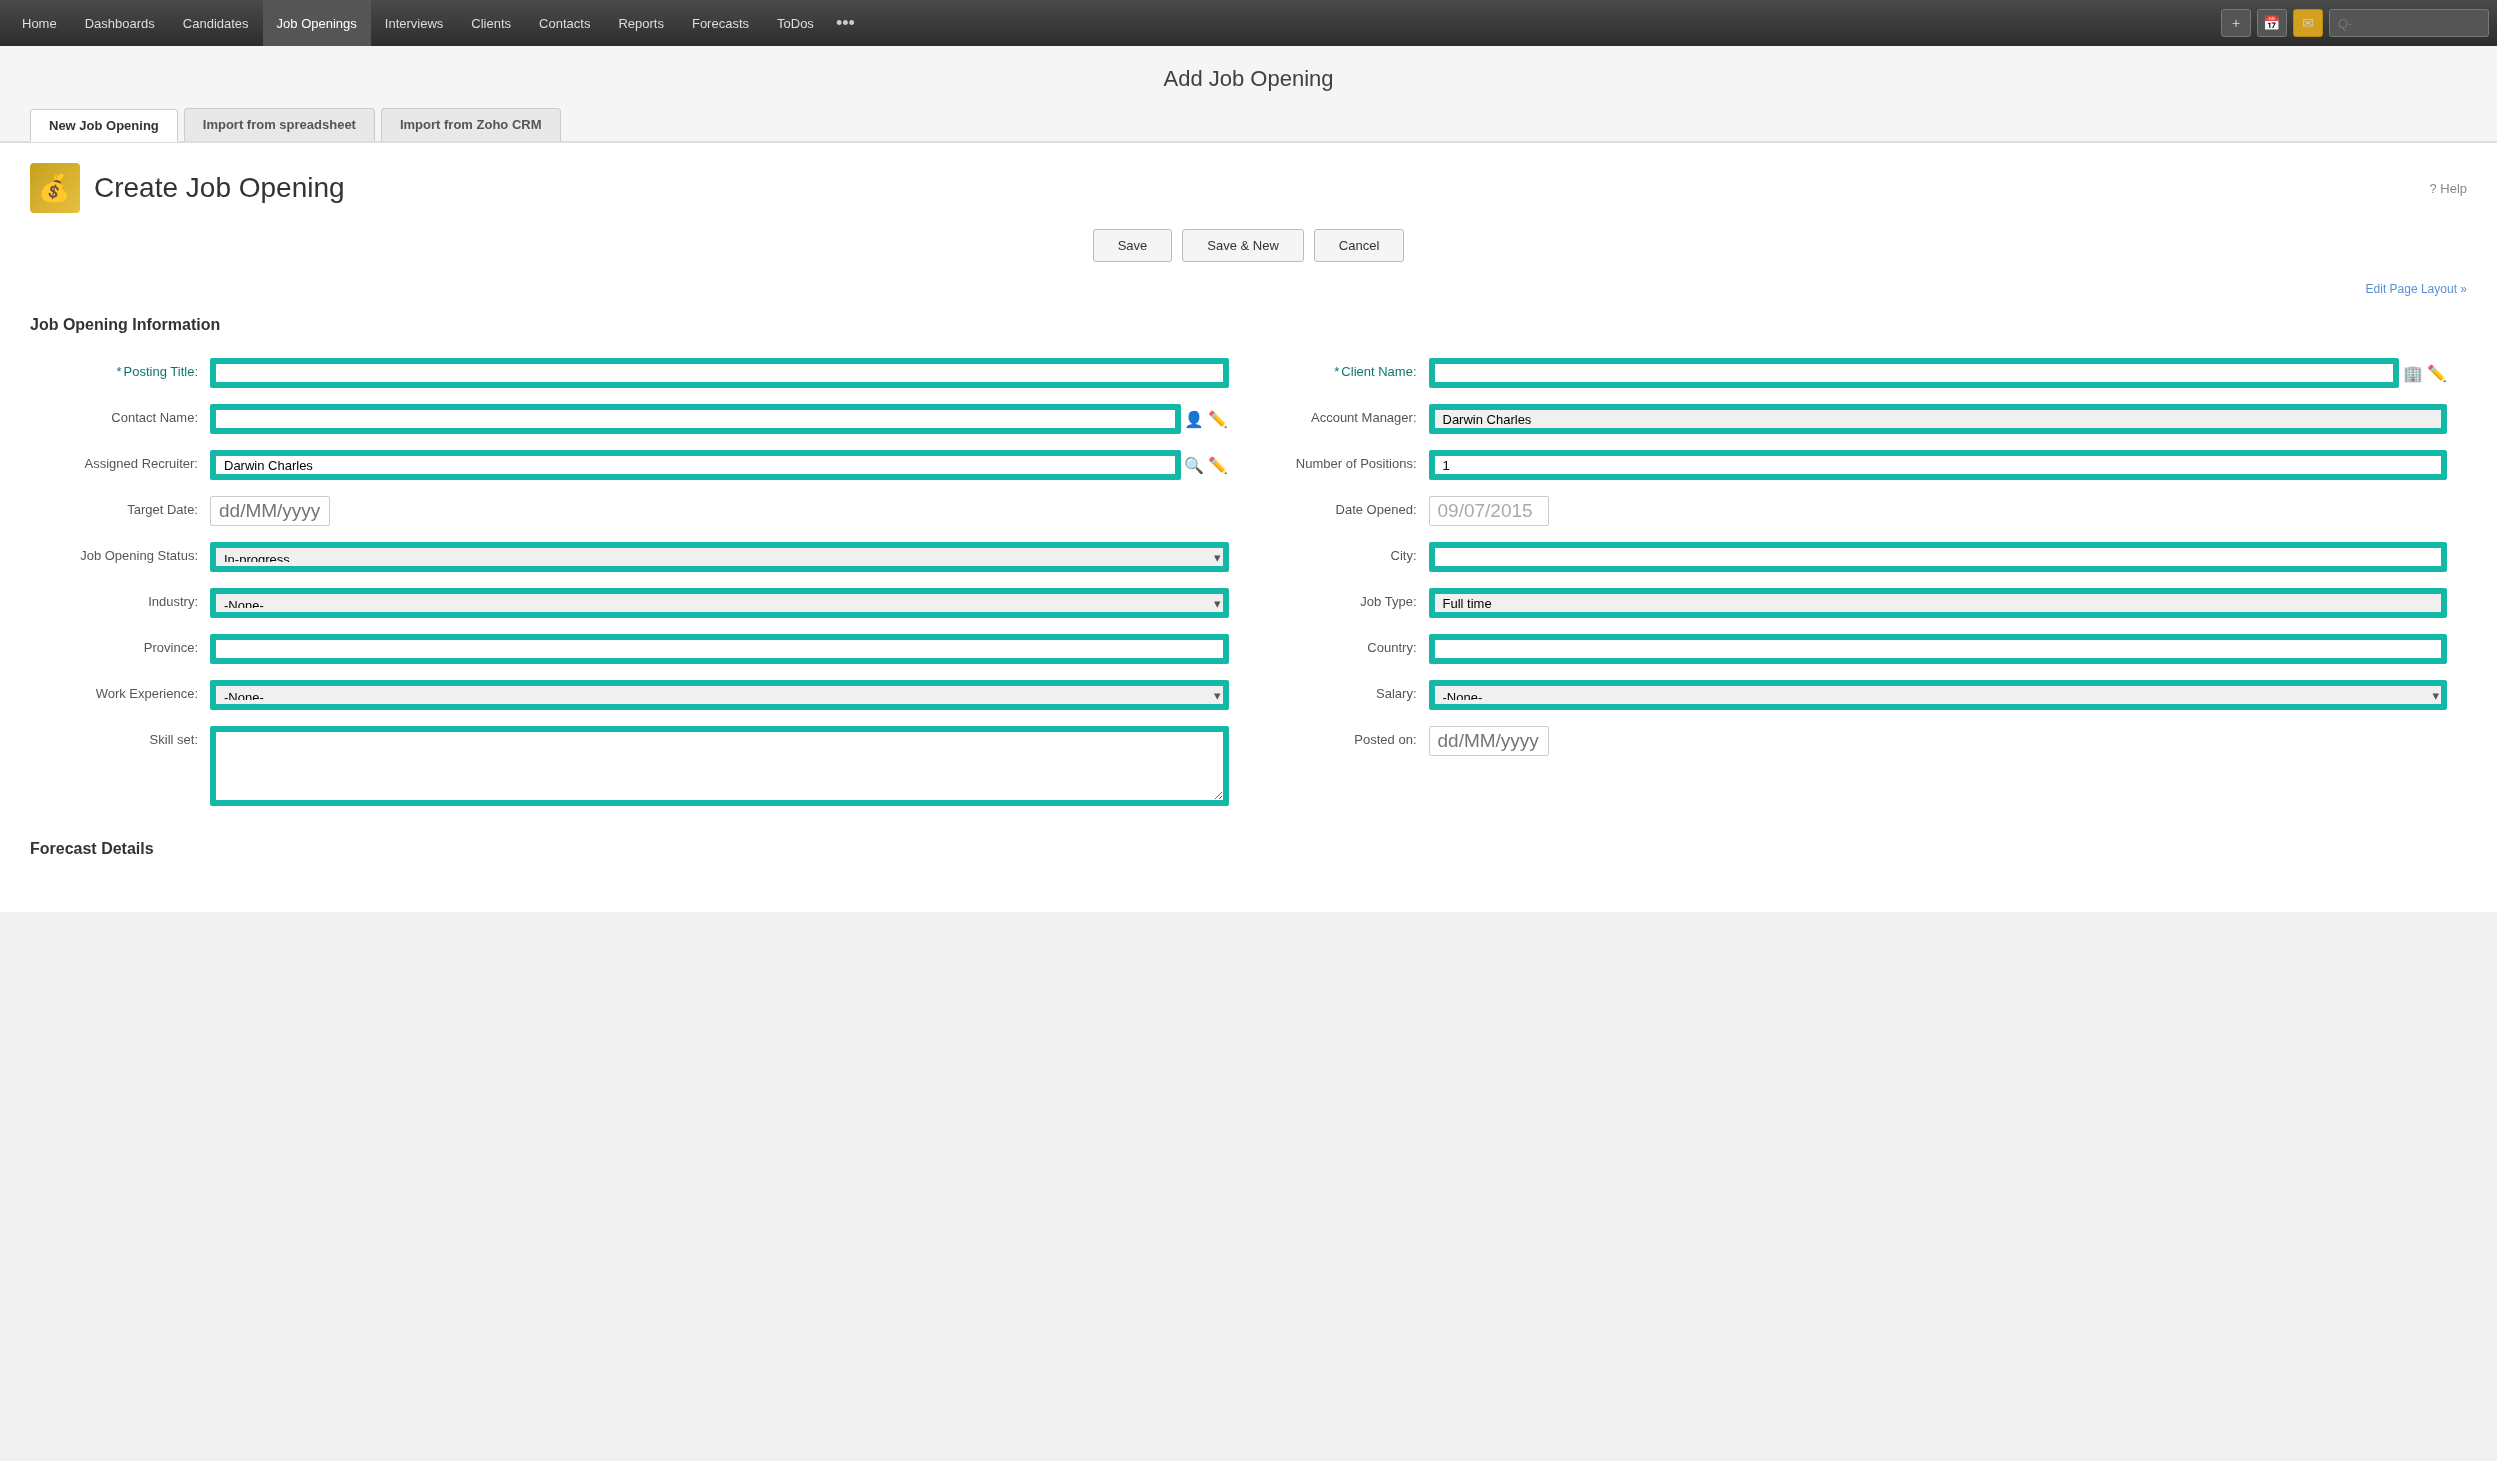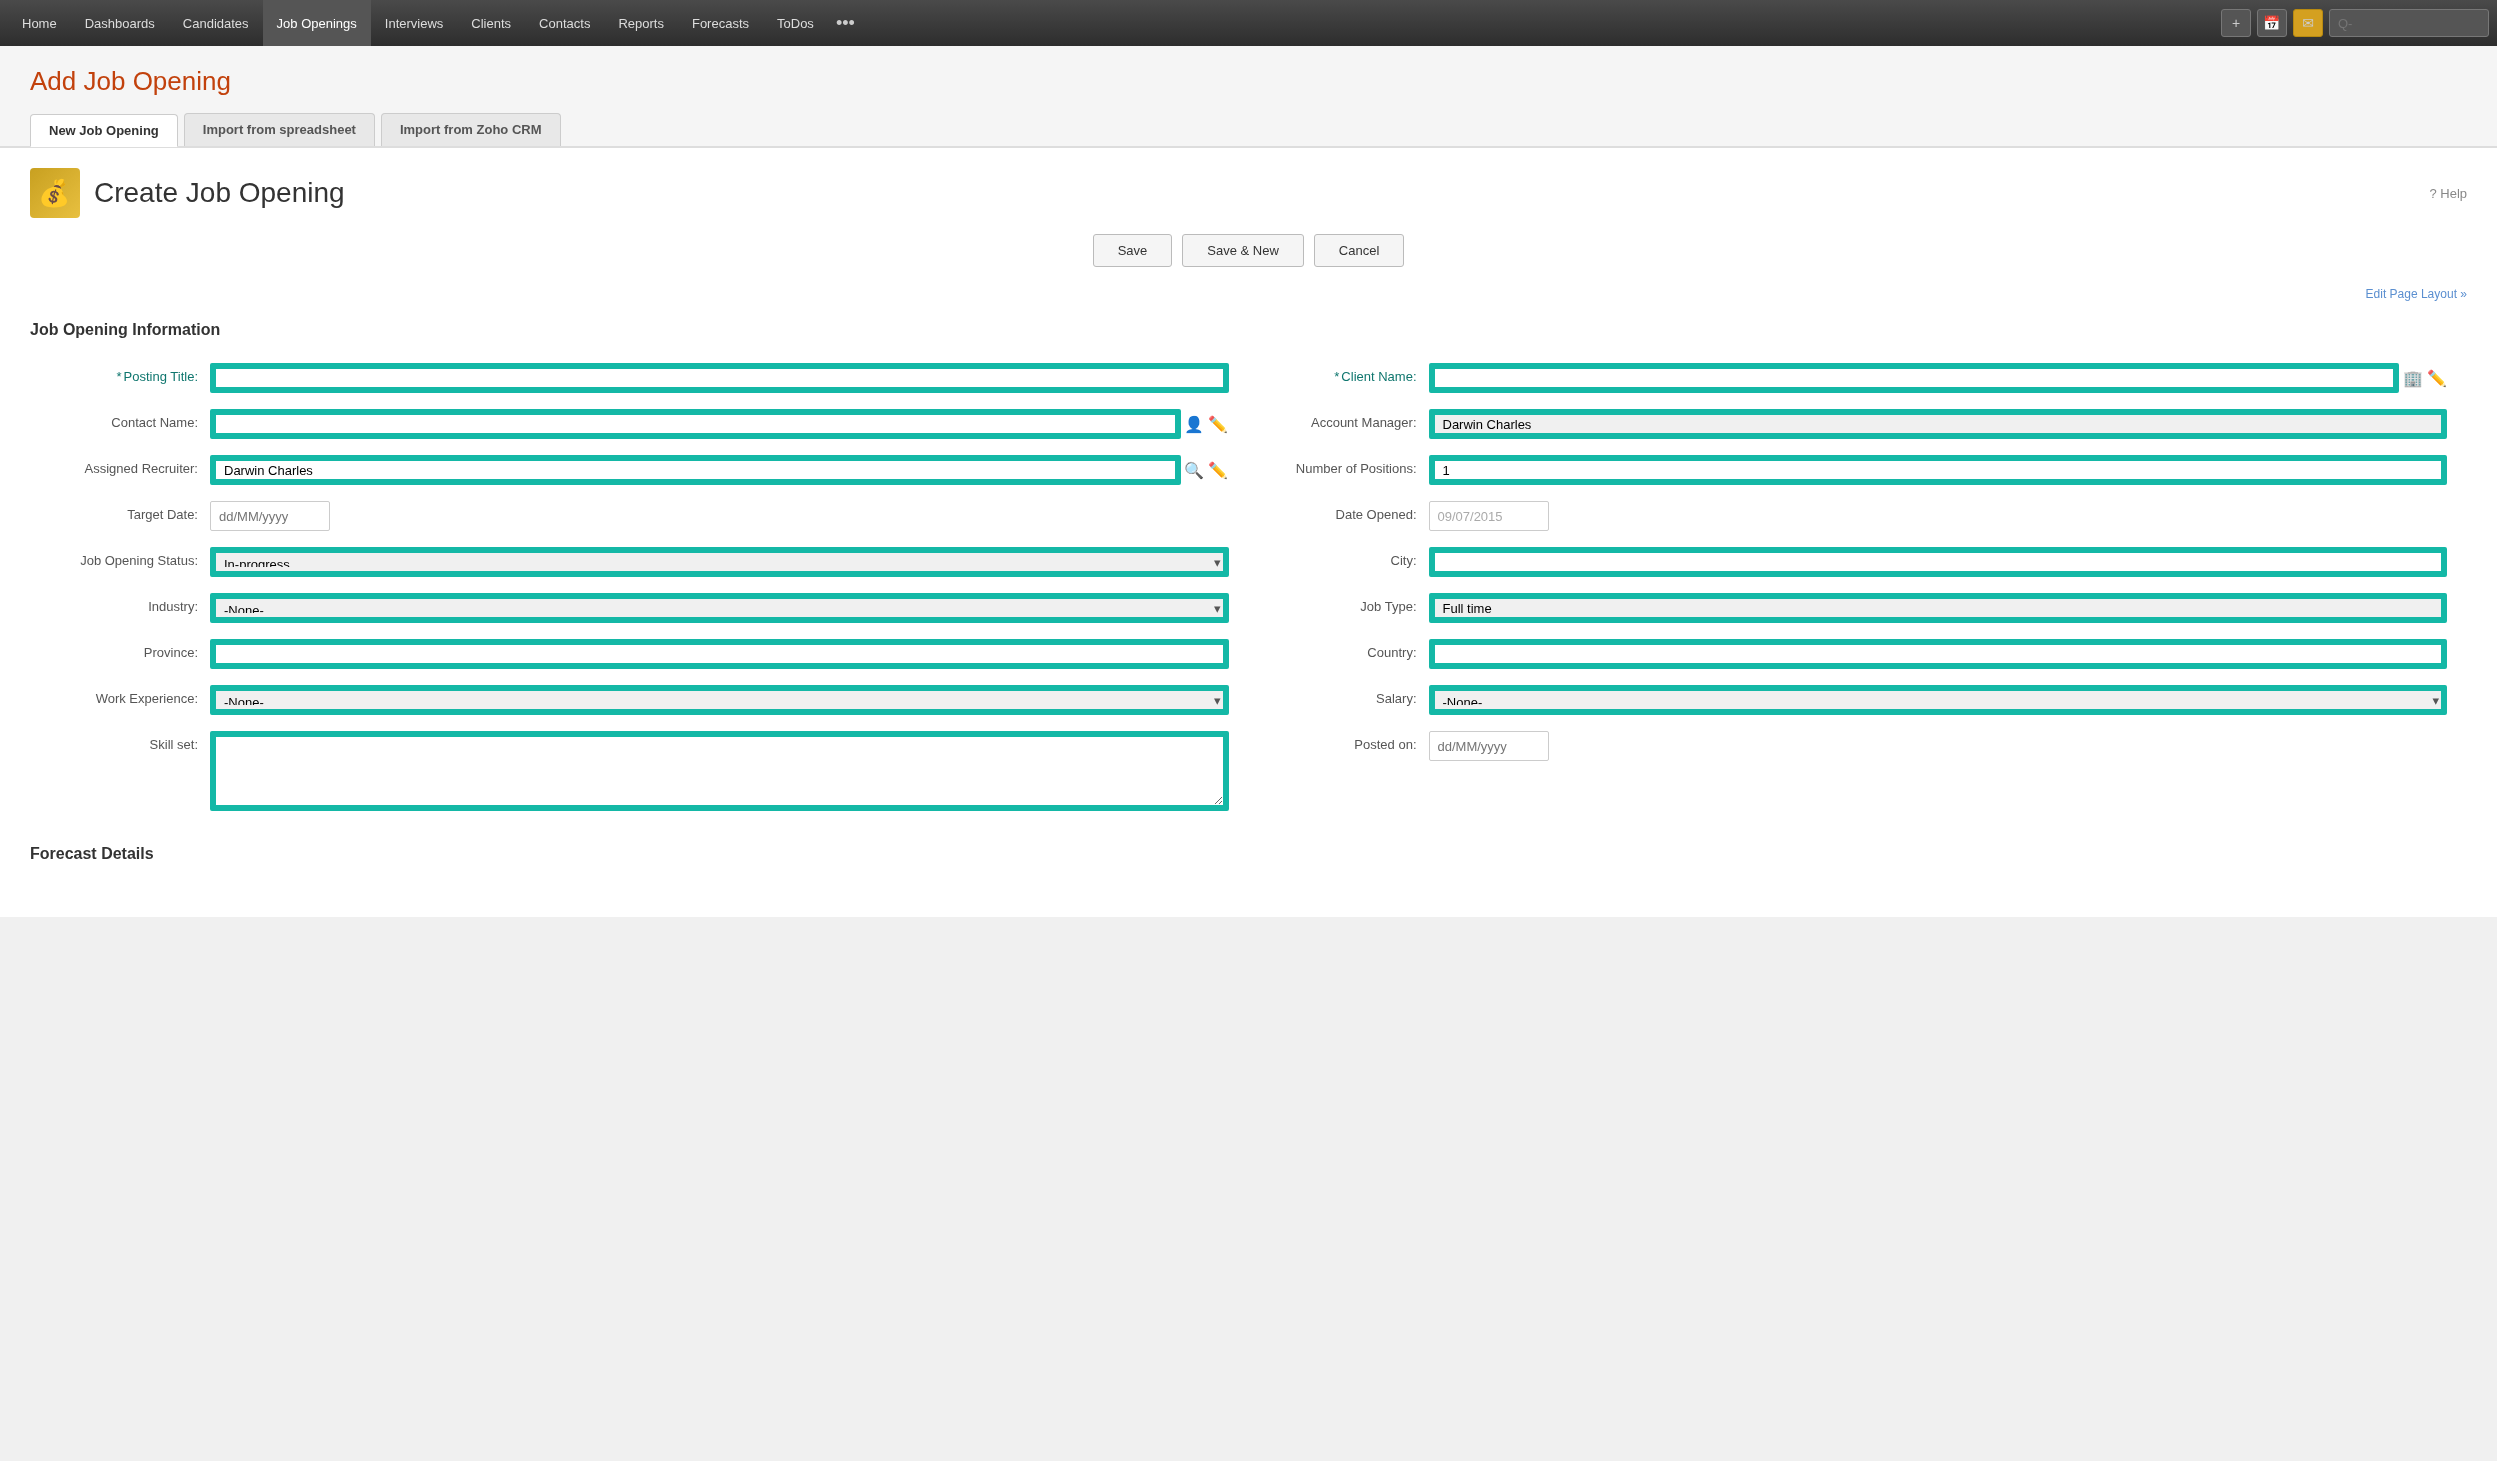--- a/index.html
+++ b/index.html
@@ -29,21 +29,21 @@
       height: 28px; padding: 0 8px; border-radius: 3px; width: 160px; font-size: 13px;
     }
     .nav-dots { color: #ccc; font-size: 18px; padding: 0 8px; cursor: pointer; }
 
     
     .page-header {
       background: #f5f5f5; padding: 20px 30px 0;
       border-bottom: 1px solid #ddd;
     }
     .page-title {
-      font-size: 26px; color: #c2410c; font-weight: normal; margin-bottom: 16px;
+      font-size: 22px; color: #404040; font-weight: normal; margin-bottom: 16px; text-align: center;
     }
     .tabs { display: flex; gap: 4px; }
     .tab {
       padding: 8px 18px; background: #e8e8e8; border: 1px solid #ccc;
       border-bottom: none; cursor: pointer; font-size: 13px; color: #555;
       margin-right: 2px; border-radius: 4px 4px 0 0; font-weight: bold;
     }
     .tab.active {
       background: #fff; color: #333; font-weight: bold;
       border-bottom: 1px solid #fff; position: relative; bottom: -1px;
@@ -123,21 +123,21 @@
     .select-wrapper select { width: 100%; padding-right: 24px; }
     .select-wrapper::after {
       content: '▾'; position: absolute; right: 8px; top: 50%;
       transform: translateY(-50%); pointer-events: none; color: #555;
     }
     textarea.form-input {
       height: 80px; resize: vertical; vertical-align: top; padding: 6px 8px;
     }
     .date-input {
       height: 30px; border: 1px solid #ccc; padding: 4px 8px;
-      font-size: 13px; color: #aaa; border-radius: 2px; width: 120px;
+      font-size: 19px; color: #aaa; border-radius: 2px; width: 120px;
     }
   </style>
 </head>
 <body>
 
 <nav>
   <div class="nav-item">Home</div>
   <div class="nav-item">Dashboards</div>
   <div class="nav-item">Candidates</div>
   <div class="nav-item active">Job Openings</div>

